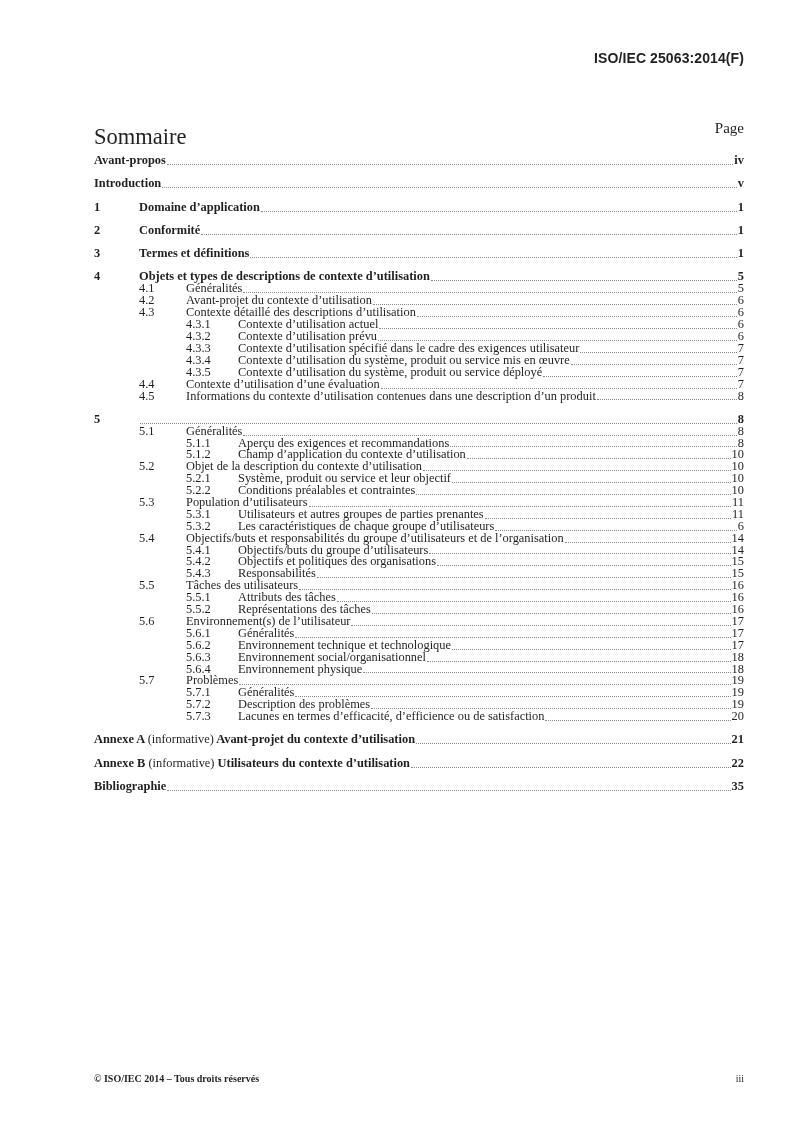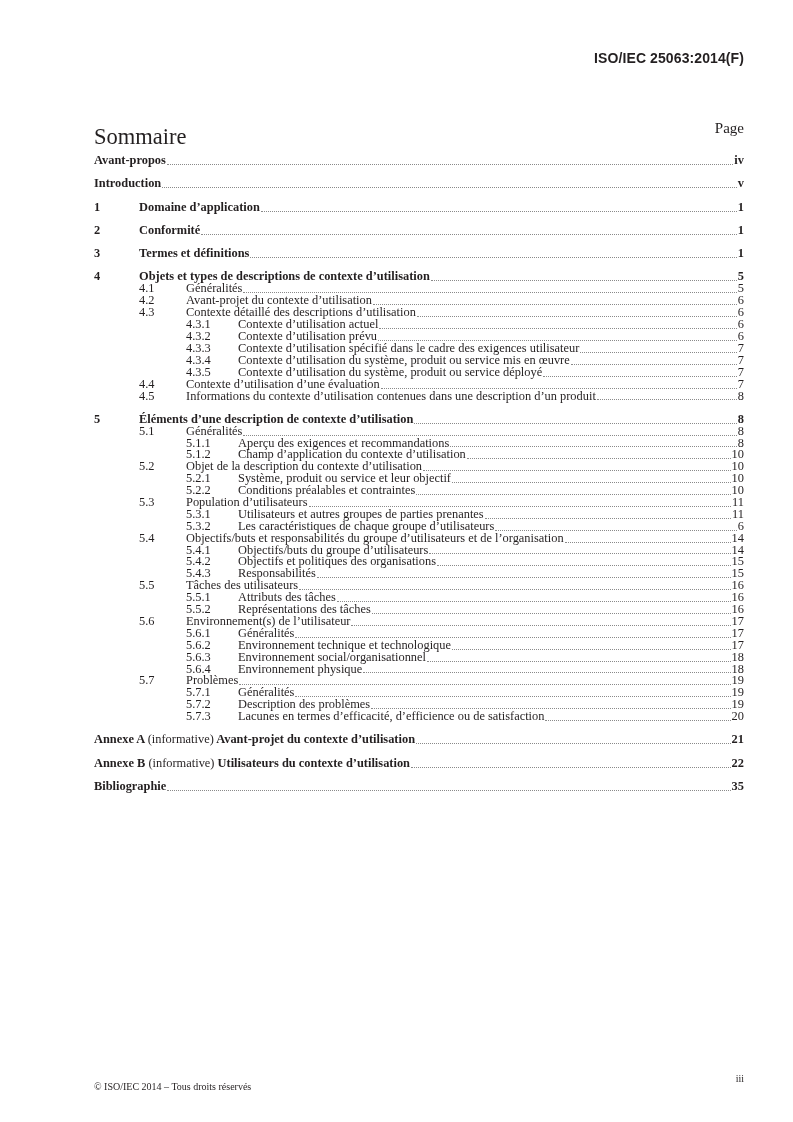--- a/index.html
+++ b/index.html
@@ -93,21 +93,21 @@
       text-align: right;
     }
     .footer {
       position: absolute;
       top: 1073px;
       left: 94px;
       right: 49px;
       font-family: "Liberation Serif", serif;
       font-size: 10px;
     }
-    .footer .copy { position: absolute; left: 0; top: 8px; }
+    .footer .copy { position: absolute; left: 0; top: 0; font-weight: bold; }
     .footer .pnum { position: absolute; right: 0; top: 0; margin-left: 24px; }
   </style>
 </head>
 <body>
 
 <div class="doc-id">ISO/IEC 25063:2014(F)</div>
 
 <div class="title-row">
   <div class="title">Sommaire</div>
   <div class="page-label">Page</div>
@@ -210,21 +210,20 @@
   </div>
   <div class="entry l2">
     <span class="num">4.5</span>
     <span class="label">Informations du contexte d’utilisation contenues dans une description d’un produit</span>
     <span class="dots"></span>
     <span class="pg">8</span>
   </div>
 
   <div class="entry top l1">
     <span class="num">5</span>
-    <span class="label">Éléments d’une description de contexte d’utilisation</span>
     <span class="dots"></span>
     <span class="pg">8</span>
   </div>
   <div class="entry l2">
     <span class="num">5.1</span>
     <span class="label">Généralités</span>
     <span class="dots"></span>
     <span class="pg">8</span>
   </div>
   <div class="entry l3">

